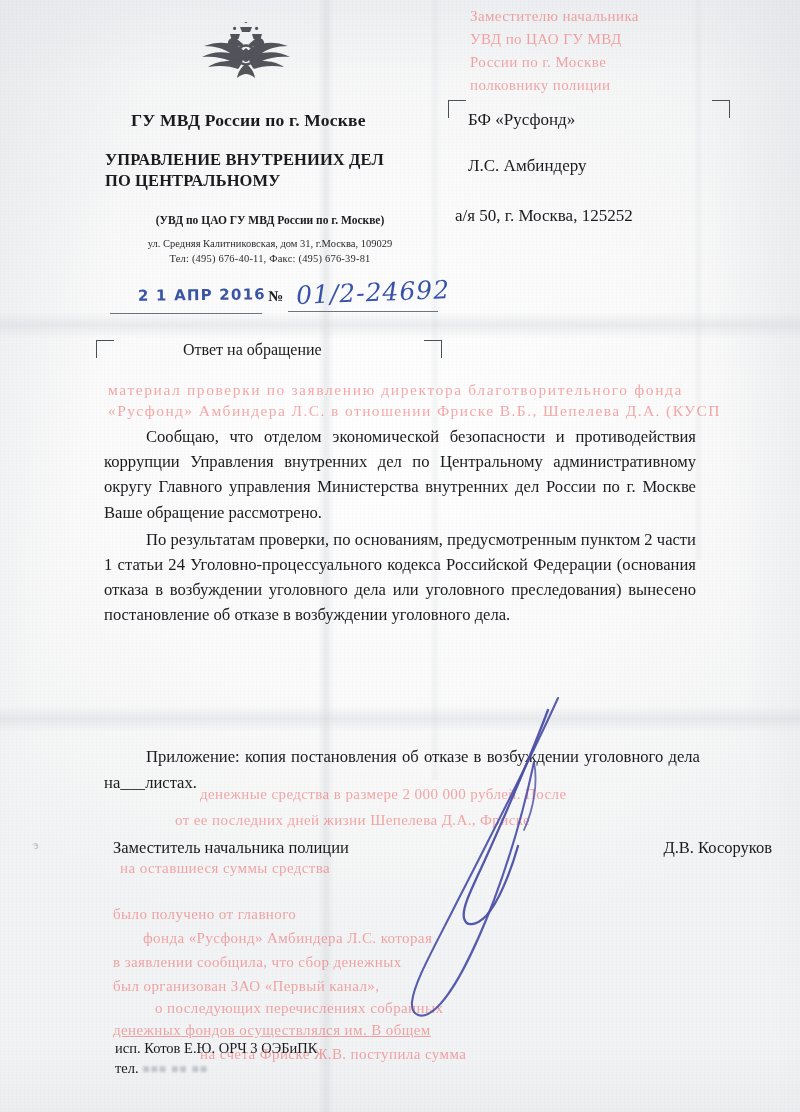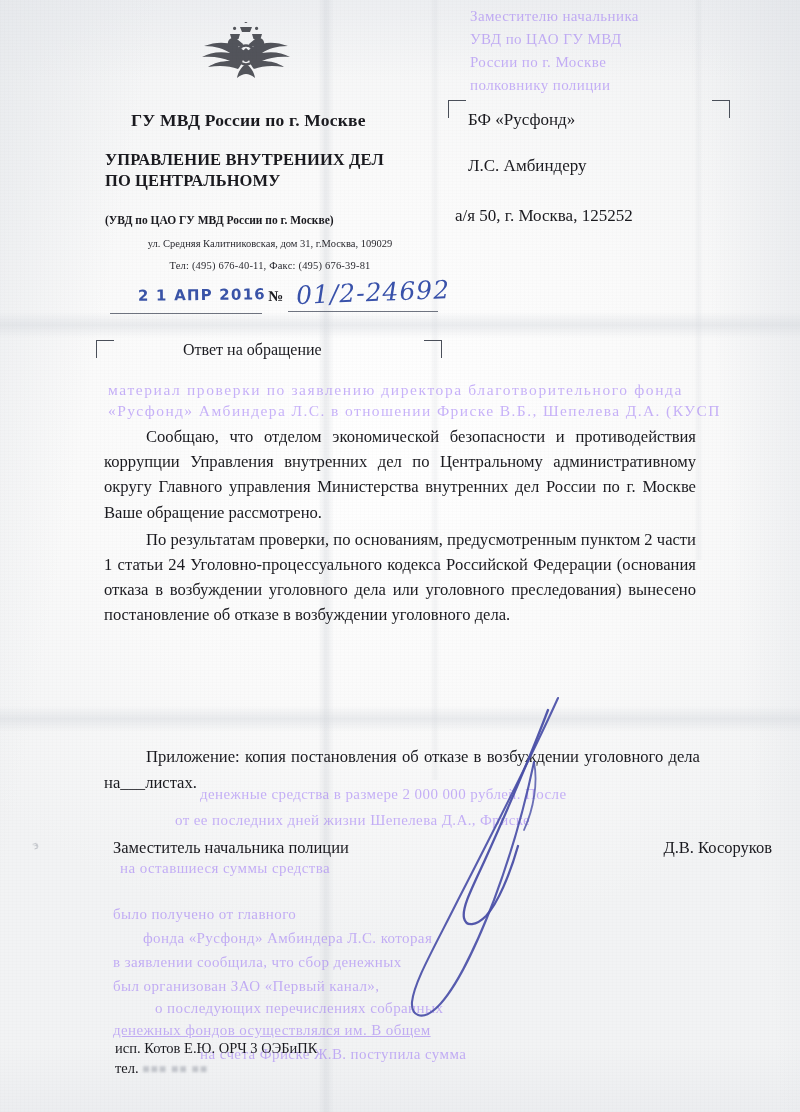--- a/index.html
+++ b/index.html
@@ -47,21 +47,21 @@
     pointer-events: none;
     opacity: .5;
     background-image:
       repeating-linear-gradient(0deg, rgba(0,0,0,.018) 0 1px, rgba(0,0,0,0) 1px 3px),
       repeating-linear-gradient(90deg, rgba(0,0,0,.014) 0 1px, rgba(0,0,0,0) 1px 4px);
   }
 
   
   .ghost {
     position: absolute;
-    color: #8b5cf6;
+    color: #ef4444;
     opacity: .46;
     font-family: "Liberation Serif", serif;
     letter-spacing: .4px;
     pointer-events: none;
     filter: blur(.45px);
     white-space: pre;
   }
 
   
   .emblem {
@@ -90,34 +90,34 @@
     font-size: 16.5px;
     letter-spacing: .1px;
   }
   #dept1 { top: 150px; }
   #dept2 { top: 171px; }
   #dept3 { top: 192px; }
   #dept-paren {
     position: absolute;
     left: 105px; top: 214px;
     width: 330px;
-    text-align: left;
+    text-align: center;
     font-weight: bold;
     font-size: 11.5px;
   }
   .addr {
     position: absolute;
     left: 105px;
     width: 330px;
     text-align: center;
     font-size: 10.5px;
     color: #2b2b31;
   }
   #addr1 { top: 238px; }
-  #addr2 { top: 260px; letter-spacing: .2px; text-align: center; }
+  #addr2 { top: 253px; letter-spacing: .2px; text-align: center; }
 
   
   #date-stamp {
     position: absolute;
     left: 138px; top: 286px;
     font-family: "DejaVu Sans", sans-serif;
     font-weight: bold;
     font-size: 15px;
     letter-spacing: 1.2px;
     color: #3a54a8;

